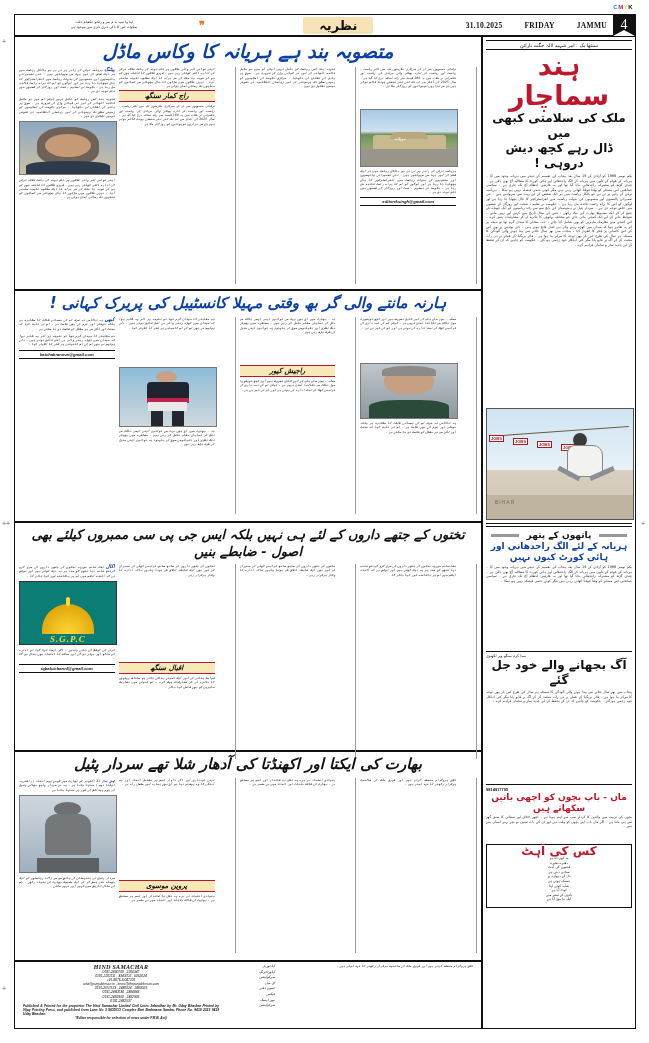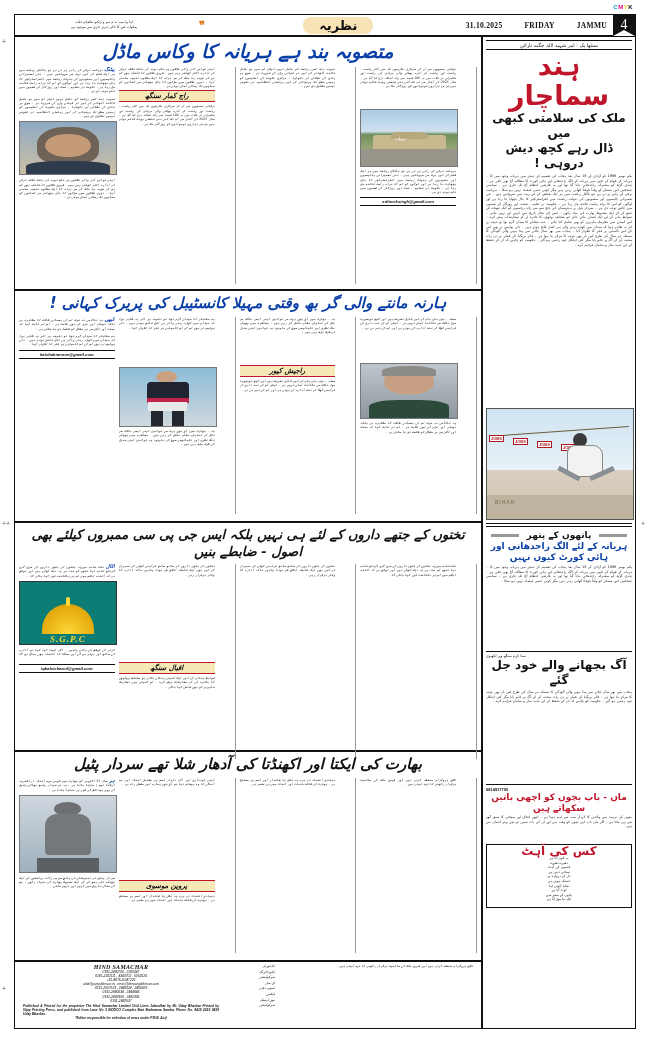--- a/index.html
+++ b/index.html
@@ -15,21 +15,21 @@
   
   .cmark{position:absolute;font-size:7px;color:#666;font-family:"Liberation Sans",sans-serif;}
 
   
   .topbar{position:absolute;left:14px;top:14px;width:622px;height:22px;border:1px solid #111;
           display:flex;align-items:center;box-sizing:border-box;background:#fff;}
   .topbar .slogan{width:170px;padding:0 4px;text-align:center;direction:rtl;
         font-family:"DejaVu Sans",sans-serif;font-size:3.4px;line-height:4.6px;color:#111;}
   .topbar .quoteglyph{color:#e07b20;font-size:11px;font-weight:bold;line-height:1;padding:0 6px;}
   .topbar .spacer{flex:1;}
-  .nazria{background:#f7e3b5;padding:1px 16px;border-radius:8px;direction:rtl;
+  .nazria{background:#f7e3b5;padding:1px 16px;border-radius:2px;direction:rtl;
           font-family:"DejaVu Sans",sans-serif;font-size:13px;font-weight:bold;color:#111;
           letter-spacing:1px;}
   .topbar .meta{display:flex;align-items:center;gap:22px;padding-right:6px;}
   .topbar .meta span{font-family:"Liberation Serif",serif;font-size:7.5px;font-weight:bold;
           letter-spacing:.3px;color:#111;}
   .pagenum{width:22px;height:22px;background:#111;color:#fff;display:flex;align-items:center;
           justify-content:center;font-size:14px;font-family:"Liberation Serif",serif;position:relative;}
   .pagenum:after{content:"";position:absolute;bottom:0;left:0;border-left:11px solid transparent;
           border-right:11px solid transparent;border-bottom:6px solid #fff;}
   .cmyk{position:absolute;right:16px;top:4px;font-family:"Liberation Sans",sans-serif;

